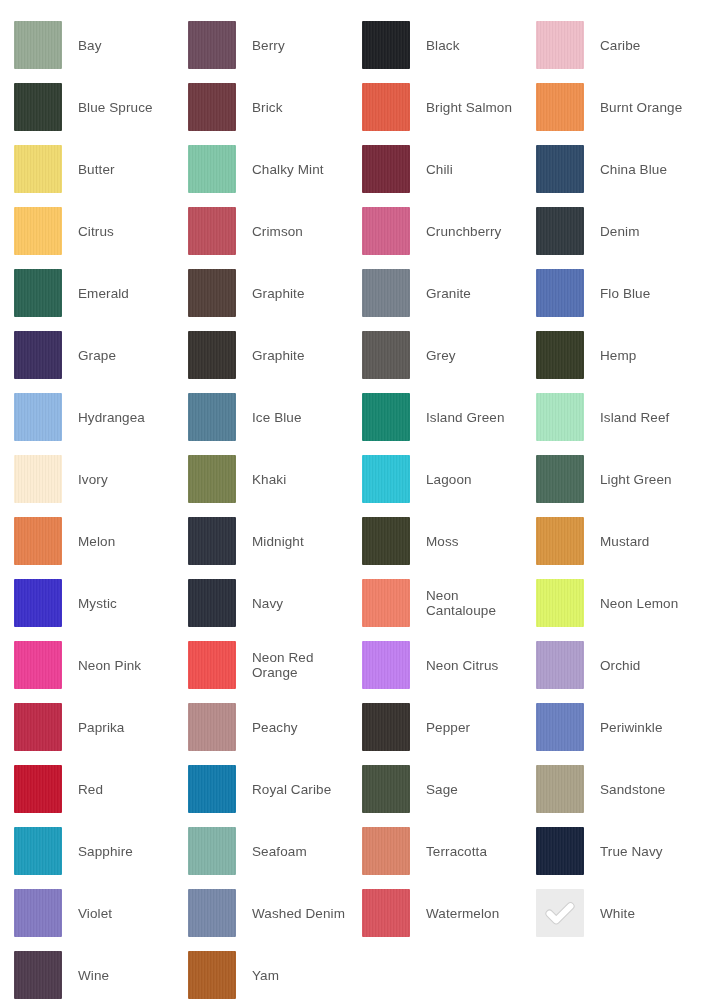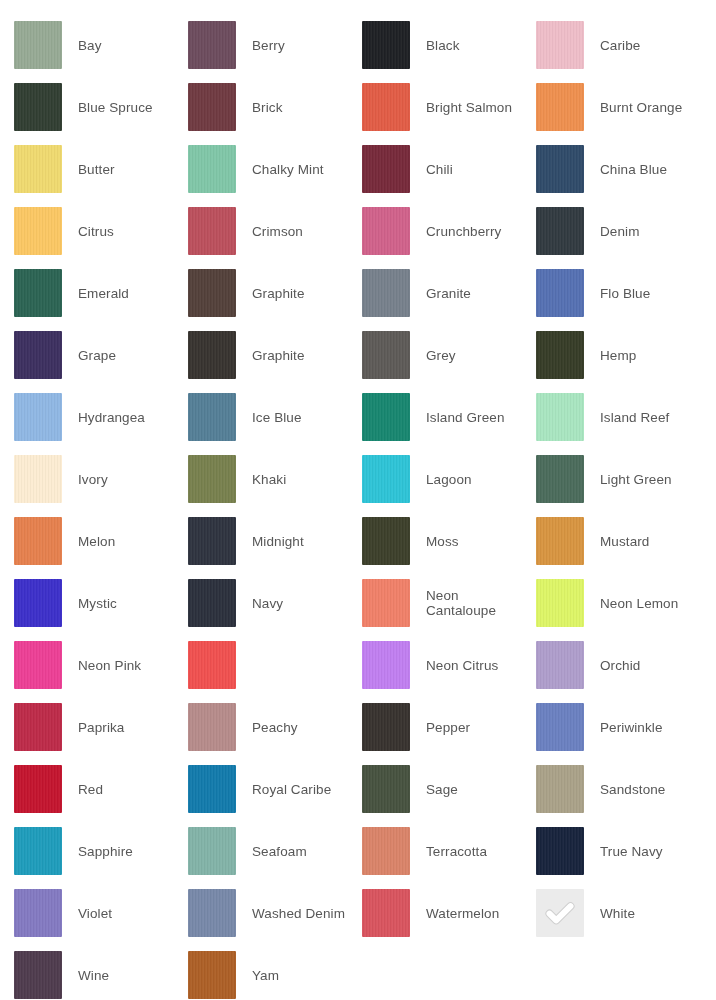--- a/index.html
+++ b/index.html
@@ -235,20 +235,21 @@
     <div class="swatch-option">
       <div class="swatch-chip" style="background-color: rgb(221, 245, 102);"></div>
       <span class="swatch-label">Neon Lemon</span>
     </div>
     <div class="swatch-option">
       <div class="swatch-chip" style="background-color: rgb(236, 63, 149);"></div>
       <span class="swatch-label">Neon Pink</span>
     </div>
     <div class="swatch-option">
       <div class="swatch-chip" style="background-color: rgb(240, 80, 79);"></div>
+      <span class="swatch-label">Neon Red Orange</span>
     </div>
     <div class="swatch-option">
       <div class="swatch-chip" style="background-color: rgb(192, 126, 240);"></div>
       <span class="swatch-label">Neon Citrus</span>
     </div>
     <div class="swatch-option">
       <div class="swatch-chip" style="background-color: rgb(174, 157, 203);"></div>
       <span class="swatch-label">Orchid</span>
     </div>
     <div class="swatch-option">

